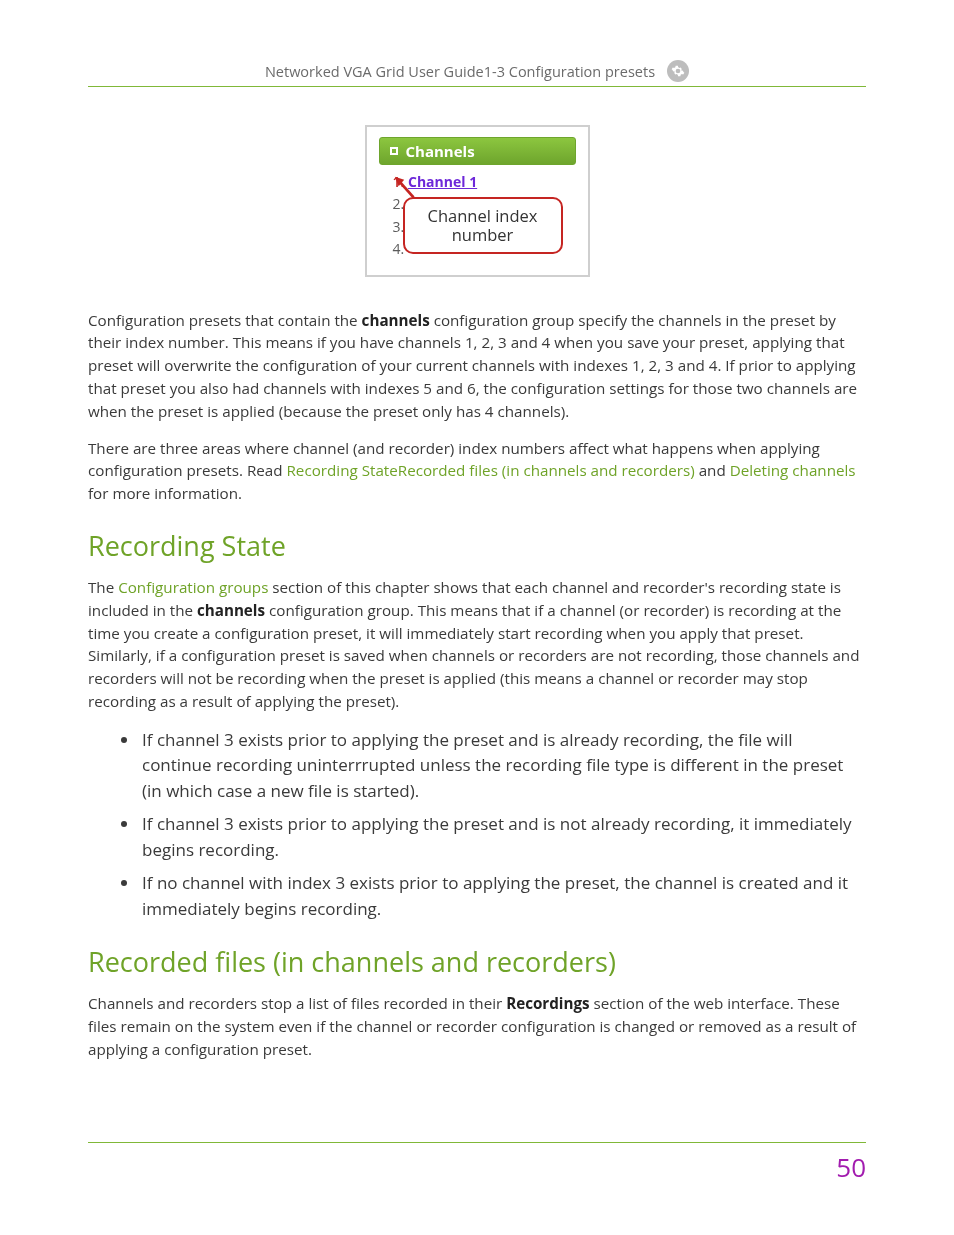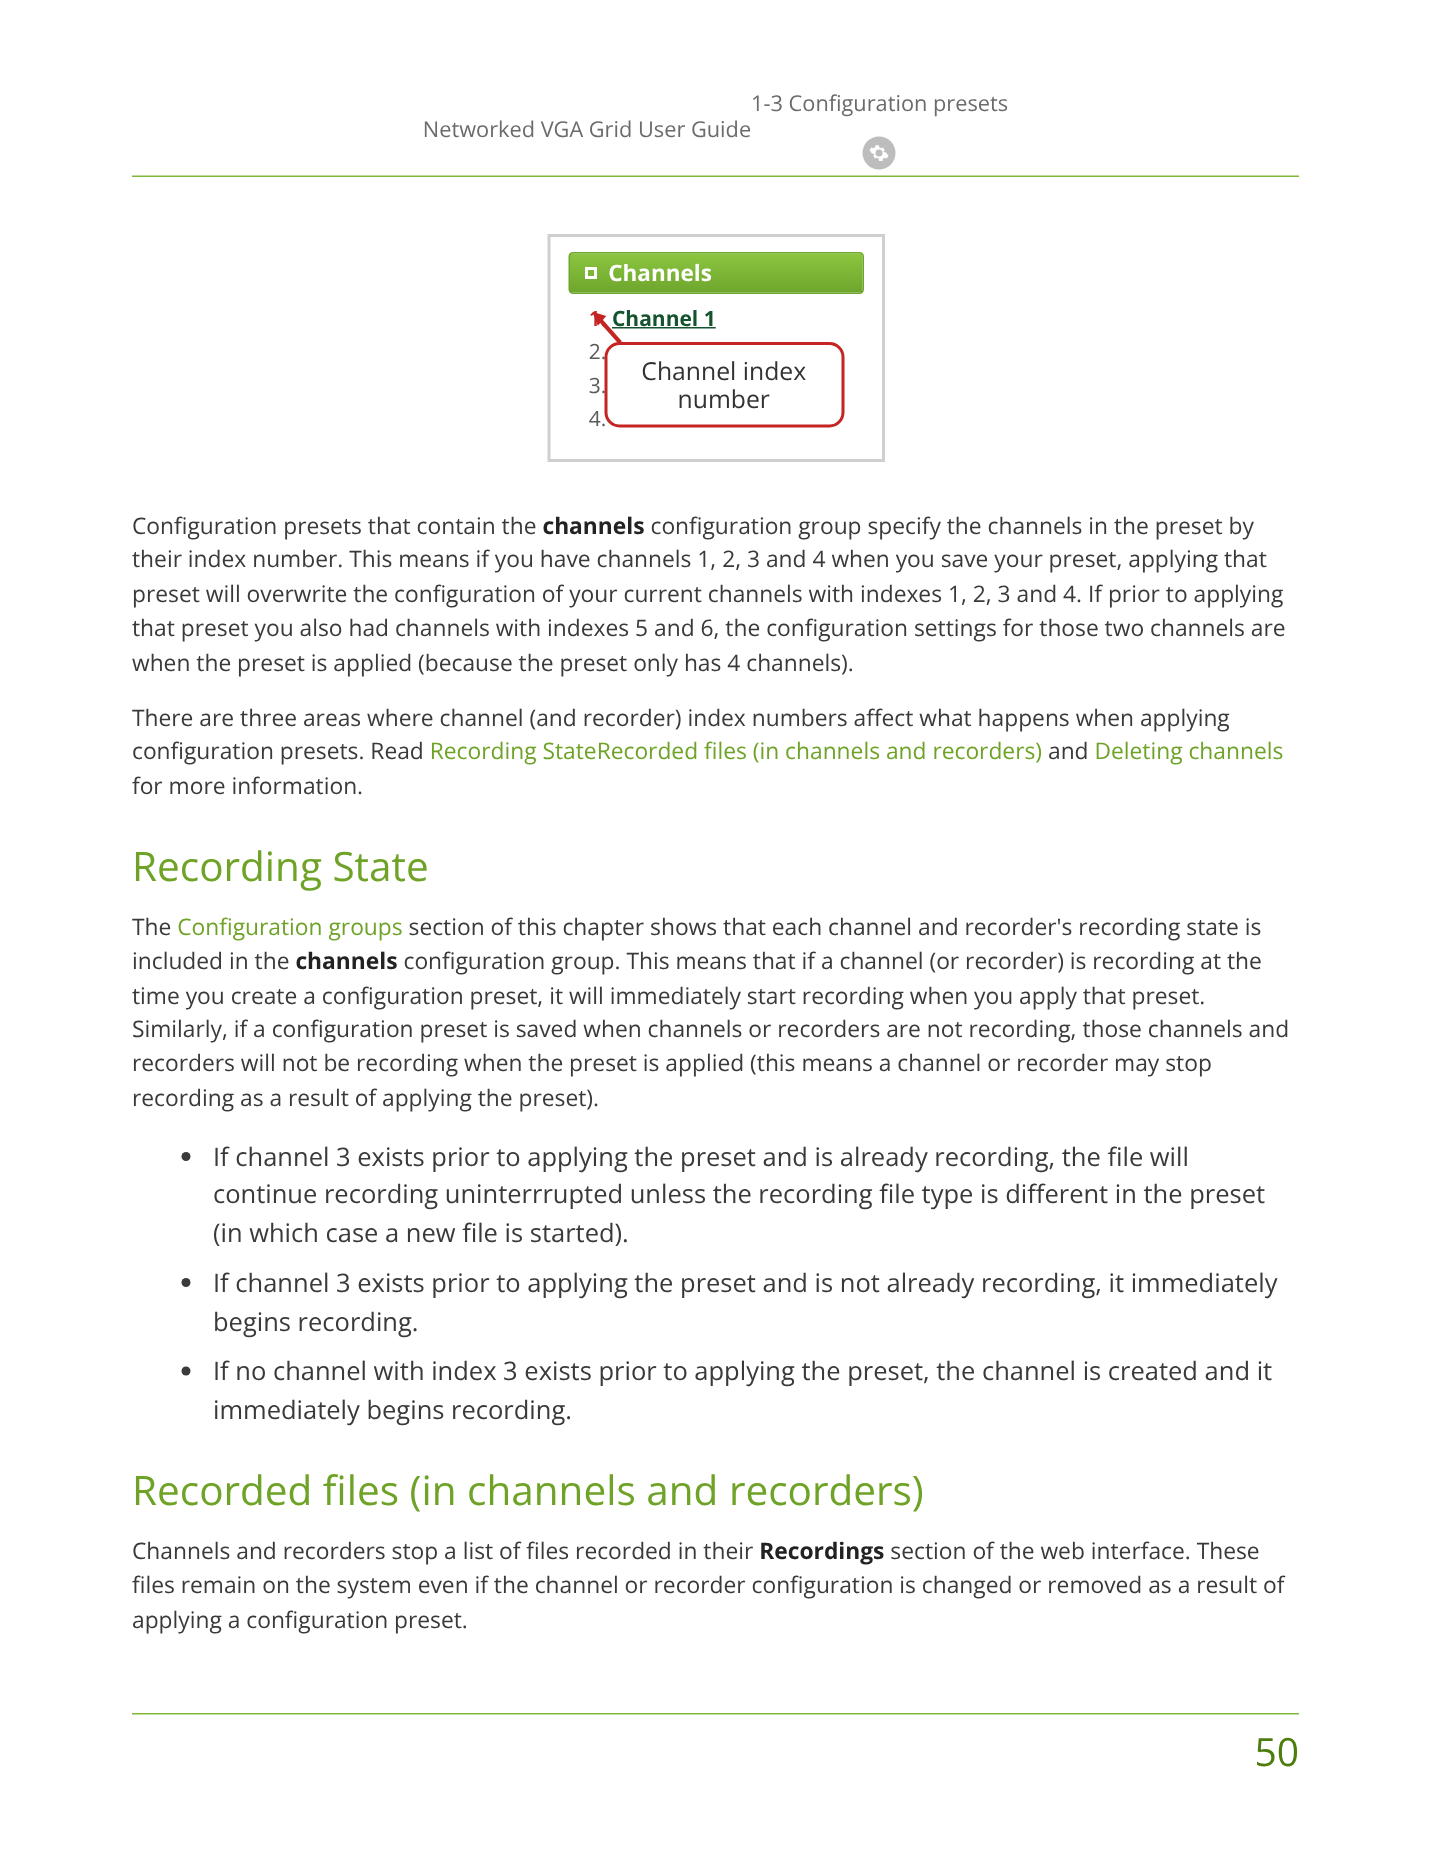--- a/index.html
+++ b/index.html
@@ -22,21 +22,20 @@
     margin-bottom: 38px;
   }
   .header-left, .header-right {
     font-size: 14.5px;
     color: #6b6b6b;
   }
   .header-right-wrap {
     display: flex;
     align-items: center;
     gap: 12px;
-    flex-direction: column;
   }
   .gear-icon {
     width: 22px;
     height: 22px;
     border-radius: 50%;
     background: #bdbdbd;
     display: flex;
     align-items: center;
     justify-content: center;
   }
@@ -78,21 +77,21 @@
   }
   .chan-row {
     font-size: 14px;
     color: #5b5b5b;
     line-height: 1.6;
   }
   .chan-row.first {
     color: #333;
   }
   .chan-row.first .idx { color: #c52522; font-weight: 600; }
-  .chan-row.first .label { color: #14532d; font-weight: 700; text-decoration: underline; text-align: center; }
+  .chan-row.first .label { color: #6d28d9; font-weight: 700; text-decoration: underline; text-align: center; }
 
   .callout-box {
     position: absolute;
     left: 24px;
     top: 32px;
     width: 160px;
     height: 57px;
     border: 2px solid #c52522;
     border-radius: 10px;
     background: #fff;
@@ -144,21 +143,21 @@
     position: absolute;
     left: 88px; right: 88px;
     bottom: 92px;
     border-top: 1px solid #80b838;
   }
   .page-num {
     position: absolute;
     right: 88px;
     bottom: 50px;
     font-size: 26px;
-    color: #4d7c0f;
+    color: #a21caf;
   }
 </style>
 </head>
 <body>
 
 <div class="page">
   <div class="header-row">
     <div class="header-left">Networked VGA Grid User Guide</div>
     <div class="header-right-wrap">
       <div class="header-right">1-3 Configuration presets</div>

